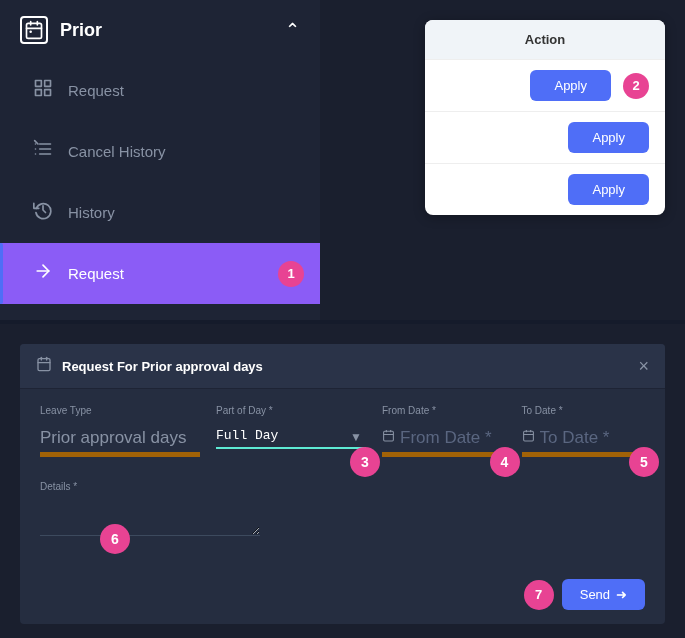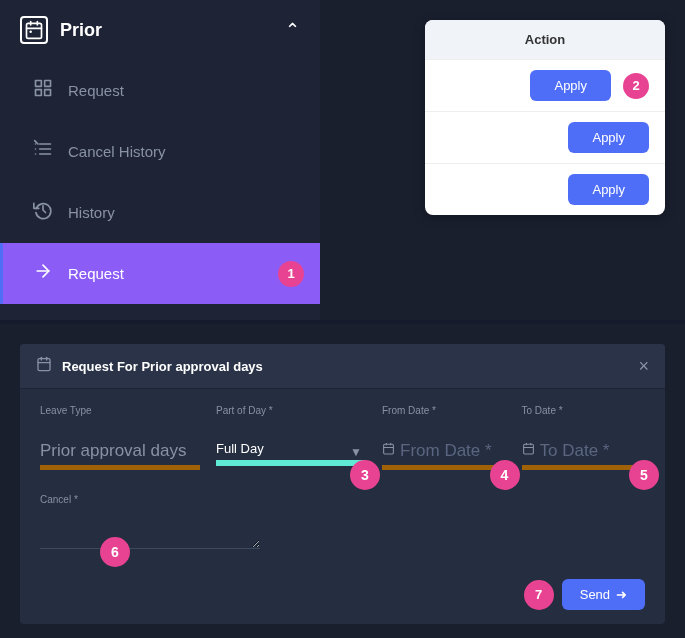--- a/index.html
+++ b/index.html
@@ -224,21 +224,21 @@
 
     .form-row {
       display: flex;
       gap: 16px;
       margin-bottom: 18px;
     }
 
     .form-group {
       display: flex;
       flex-direction: column;
-      gap: 21px;
+      gap: 8px;
       flex: 1;
       position: relative;
     }
 
     .form-group.leave-type { flex: 0 0 160px; }
     .form-group.part-of-day { flex: 0 0 150px; }
     .form-group.from-date { flex: 1; }
     .form-group.to-date { flex: 1; }
 
     .form-label {
@@ -262,28 +262,29 @@
       color: #5a6680;
     }
 
     .form-select-wrapper {
       position: relative;
     }
 
     .form-select {
       background: transparent;
       border: none;
-      border-bottom: 6px solid #5eead4;
+      border-bottom: 2px solid #5eead4;
       color: #fff;
       font-size: 13px;
       padding: 4px 20px 4px 0;
       outline: none;
       width: 100%;
       appearance: none;
       cursor: pointer;
+      font-family: Liberation Mono, monospace;
     }
 
     .form-select option {
       background: #252d40;
       color: #fff;
     }
 
     .select-arrow {
       position: absolute;
       right: 4px;
@@ -548,21 +549,21 @@
             </span>
             <input type="text" class="form-input" style="padding-left: 18px;" placeholder="To Date *">
           </div>
 
           <span class="badge-circle badge-red num-badge" style="right:-14px; bottom:-20px; width:30px; height:30px;">5</span>
         </div>
       </div>
 
       <div class="form-row remarks-row" style="margin-top:24px; position:relative;">
         <div class="remarks-group">
-          <label class="form-label">Cancel *</label>
+          <label class="form-label">Details *</label>
           <textarea class="remarks-textarea" style=""></textarea>
         </div>
 
         <span class="badge-circle badge-red num-badge" style="left:60px; bottom:-18px; width:30px; height:30px;">6</span>
       </div>
     </div>
 
     <div class="modal-footer">
 
       <span class="badge-circle badge-red" style="width:30px; height:30px; font-size:13px;">7</span>

